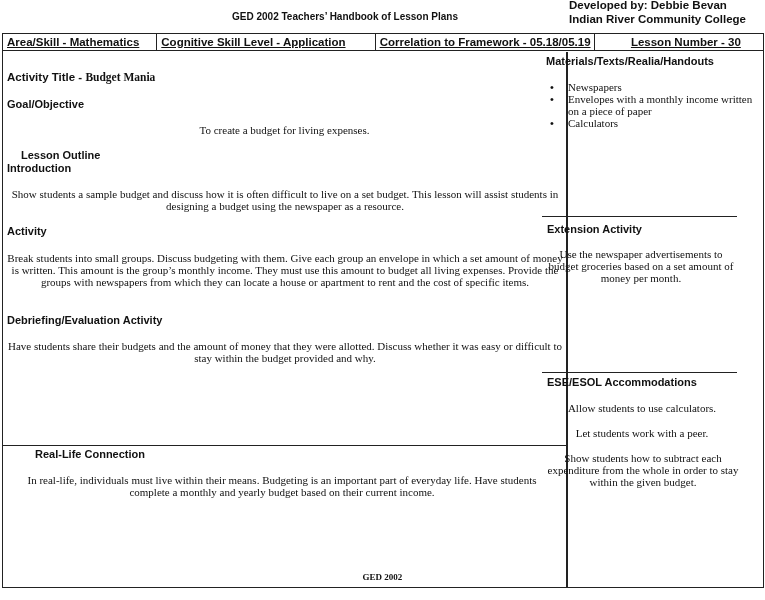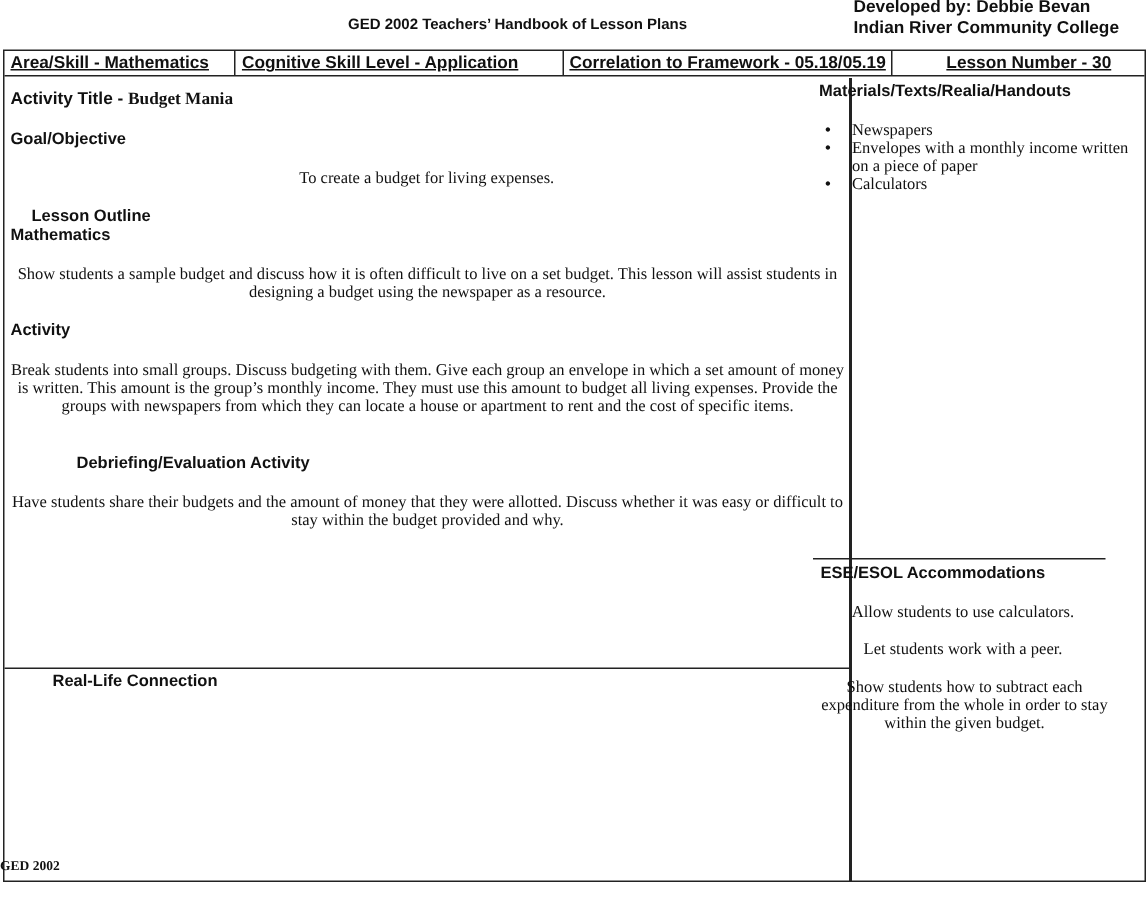--- a/index.html
+++ b/index.html
@@ -6,34 +6,34 @@
   body { width:765px; height:600px; position:relative; overflow:hidden; color:#111; }
   .sans { font-family: "Liberation Sans", sans-serif; }
   .serif { font-family: "Liberation Serif", serif; }
   .hdr-title { position:absolute; left:232px; top:11px; font-size:10px; font-weight:bold; }
   .hdr-dev { position:absolute; left:569px; top:-2px; font-size:11.5px; font-weight:bold; line-height:14px; }
   .frame { position:absolute; left:2px; top:33px; width:760px; height:553px; border:1.5px solid #222; box-sizing:content-box; }
   .toprow { position:absolute; left:0; top:0; width:760px; height:16px; display:flex; border-bottom:1.5px solid #222;text-decoration:underline; }
   .toprow .cell { font-size:11.5px; font-weight:bold; padding:2px 5px 0 4px; border-right:1px solid #222; box-sizing:border-box; height:16px; white-space:nowrap; overflow:hidden; line-height:13px;}
   .toprow .cell:last-child { border-right:none;margin-left:32px; }
   .vdiv { position:absolute; left:563px; top:17.5px; width:1.5px; height:536px; background:#222; }
-  .leftmain { position:absolute; left:0; top:23px; width:563px; height:393px; }
+  .leftmain { position:absolute; left:0; top:34px; width:563px; height:393px; }
   .leftbottom { position:absolute; left:0; top:411px; width:563px; height:142px; border-top:1.5px solid #222; }
   .rbox { position:absolute; left:539px; width:195px; box-sizing:border-box; }
   .rb1 { top:18px; height:164px; }
   .rb2 { top:182px; height:156px; border-top:1.5px solid #222; }
   .rb3 { top:338px; height:215px; border-top:1.5px solid #222; }
   .h { font-size:11px; font-weight:bold; margin:0; line-height:13px; }
   .p { font-size:11px; margin:0; line-height:12px;text-align:center; }
   .act-title { font-size:11.5px; font-weight:bold; }
   .act-title .serif { font-weight:bold; }
   ul { margin:0; padding:0 0 0 22px; list-style:none; }
   li { position:relative; font-size:11px; line-height:12px; }
   li::before { content:"\2022"; position:absolute; left:-18px; top:0; font-family:"Liberation Sans", sans-serif; }
-  .footer { position:absolute; left:0; width:765px; top:572px; font-size:9px; font-weight:bold; }
+  .footer { position:absolute; left:0; width:765px; top:572px; text-align:center; font-size:9px; font-weight:bold; }
 </style>
 </head>
 <body>
 
 <div class="hdr-title sans">GED 2002 Teachers’ Handbook of Lesson Plans</div>
 <div class="hdr-dev sans">
   <div>Developed by: Debbie Bevan</div>
   <div>Indian River Community College</div>
 </div>
 
@@ -47,41 +47,46 @@
 
   <div class="vdiv"></div>
 
   <div class="leftmain">
     <div class="act-title sans" style="position:absolute;left:4px;top:3px;">
       <span>Activity Title - </span><span class="serif">Budget Mania</span>
     </div>
     <div class="h sans" style="position:absolute;left:4px;top:30px;">Goal/Objective</div>
     <div class="p serif" style="position:absolute;left:4px;top:56px;width:555px;">To create a budget for living expenses.</div>
     <div class="h sans" style="position:absolute;left:4px;top:81px;padding-left:14px;">Lesson Outline</div>
-    <div class="h sans" style="position:absolute;left:4px;top:94px;">Mathematics</div>
+    <div class="h sans" style="position:absolute;left:4px;top:94px;">Introduction</div>
     <div class="p serif" style="position:absolute;left:4px;top:120px;width:556px;">Show students a sample budget and discuss how it is often difficult to live on a set budget. This lesson will assist students in designing a budget using the newspaper as a resource.</div>
     <div class="h sans" style="position:absolute;left:4px;top:157px;">Activity</div>
     <div class="p serif" style="position:absolute;left:4px;top:184px;width:556px;">Break students into small groups. Discuss budgeting with them. Give each group an envelope in which a set amount of money is written. This amount is the group’s monthly income. They must use this amount to budget all living expenses. Provide the groups with newspapers from which they can locate a house or apartment to rent and the cost of specific items.</div>
-    <div class="h sans" style="position:absolute;left:4px;top:246px;margin-left:44px;">Debriefing/Evaluation Activity</div>
+    <div class="h sans" style="position:absolute;left:4px;top:246px;">Debriefing/Evaluation Activity</div>
     <div class="p serif" style="position:absolute;left:4px;top:272px;width:556px;">Have students share their budgets and the amount of money that they were allotted. Discuss whether it was easy or difficult to stay within the budget provided and why.</div>
   </div>
 
   <div class="leftbottom">
     <div class="h sans" style="position:absolute;left:4px;top:2px;padding-left:28px;">Real-Life Connection</div>
+    <div class="p serif" style="position:absolute;left:4px;top:28px;width:550px;">In real-life, individuals must live within their means. Budgeting is an important part of everyday life. Have students complete a monthly and yearly budget based on their current income.</div>
   </div>
 
   <div class="rbox rb1">
     <div class="h sans" style="position:absolute;left:4px;top:3px;">Materials/Texts/Realia/Handouts</div>
     <ul class="serif" style="position:absolute;left:4px;top:29px;width:190px;">
       <li>Newspapers</li>
       <li>Envelopes with a monthly income written on a piece of paper</li>
       <li>Calculators</li>
     </ul>
   </div>
 
+  <div class="rbox rb2">
+    <div class="h sans" style="position:absolute;left:5px;top:6px;">Extension Activity</div>
+    <div class="p serif" style="position:absolute;left:5px;top:31px;width:188px;">Use the newspaper advertisements to budget groceries based on a set amount of money per month.</div>
+  </div>
 
   <div class="rbox rb3">
     <div class="h sans" style="position:absolute;left:5px;top:3px;">ESE/ESOL Accommodations</div>
     <div class="p serif" style="position:absolute;left:5px;top:29px;width:190px;">Allow students to use calculators.</div>
     <div class="p serif" style="position:absolute;left:5px;top:54px;width:190px;">Let students work with a peer.</div>
     <div class="p serif" style="position:absolute;left:5px;top:79px;width:192px;">Show students how to subtract each expenditure from the whole in order to stay within the given budget.</div>
   </div>
 </div>
 
 <div class="footer serif">GED 2002</div>

